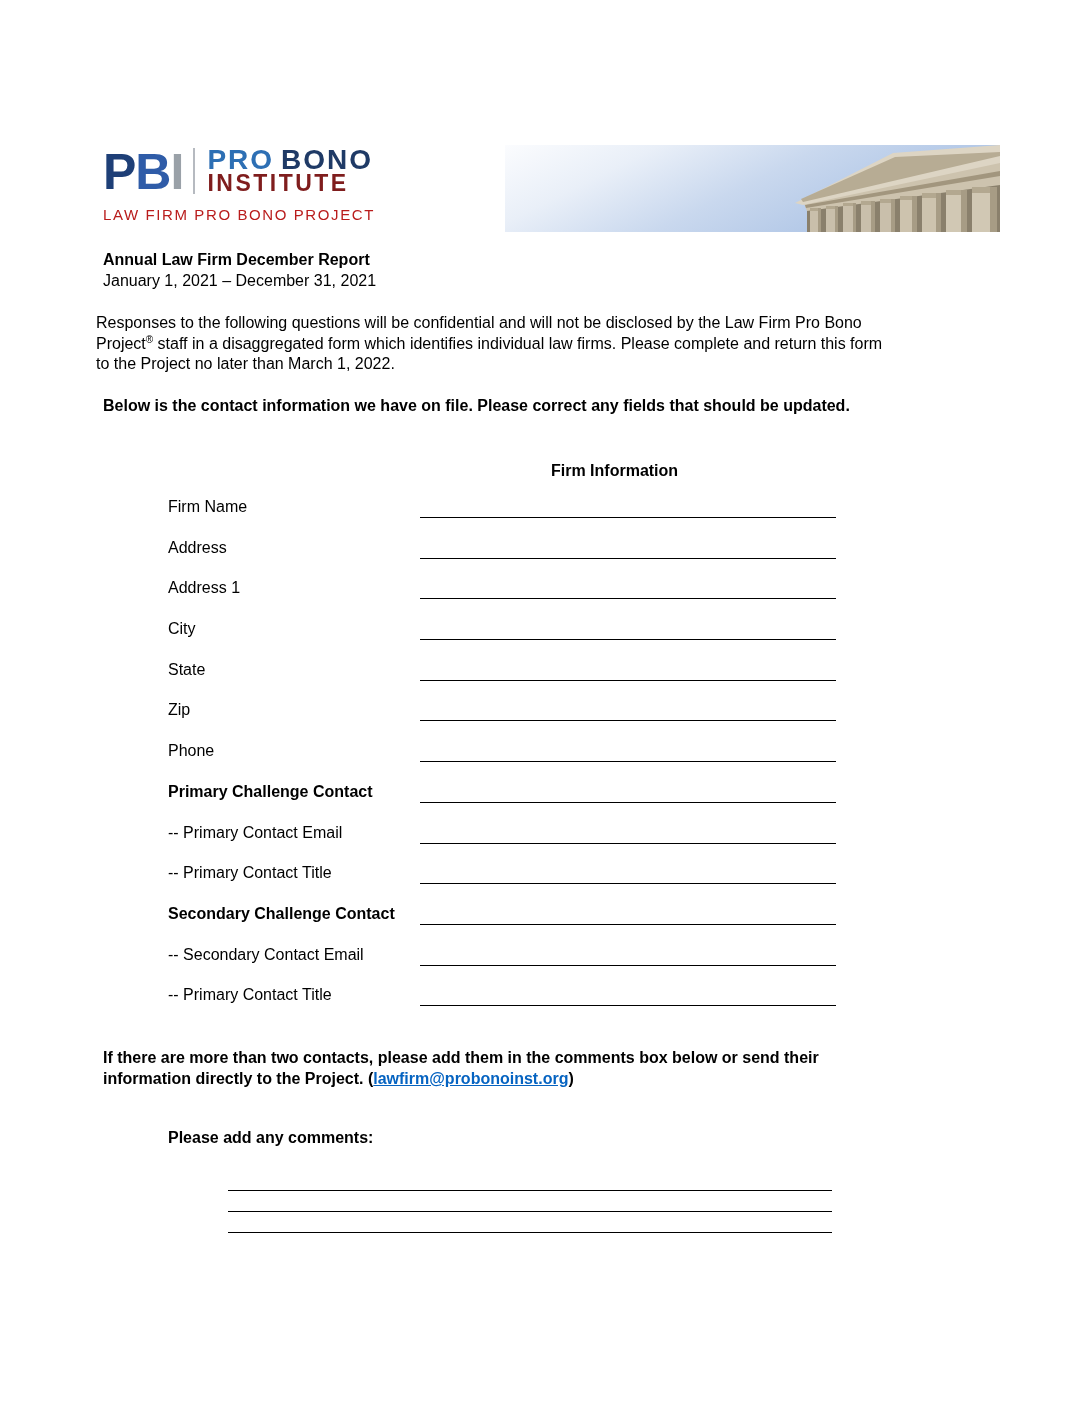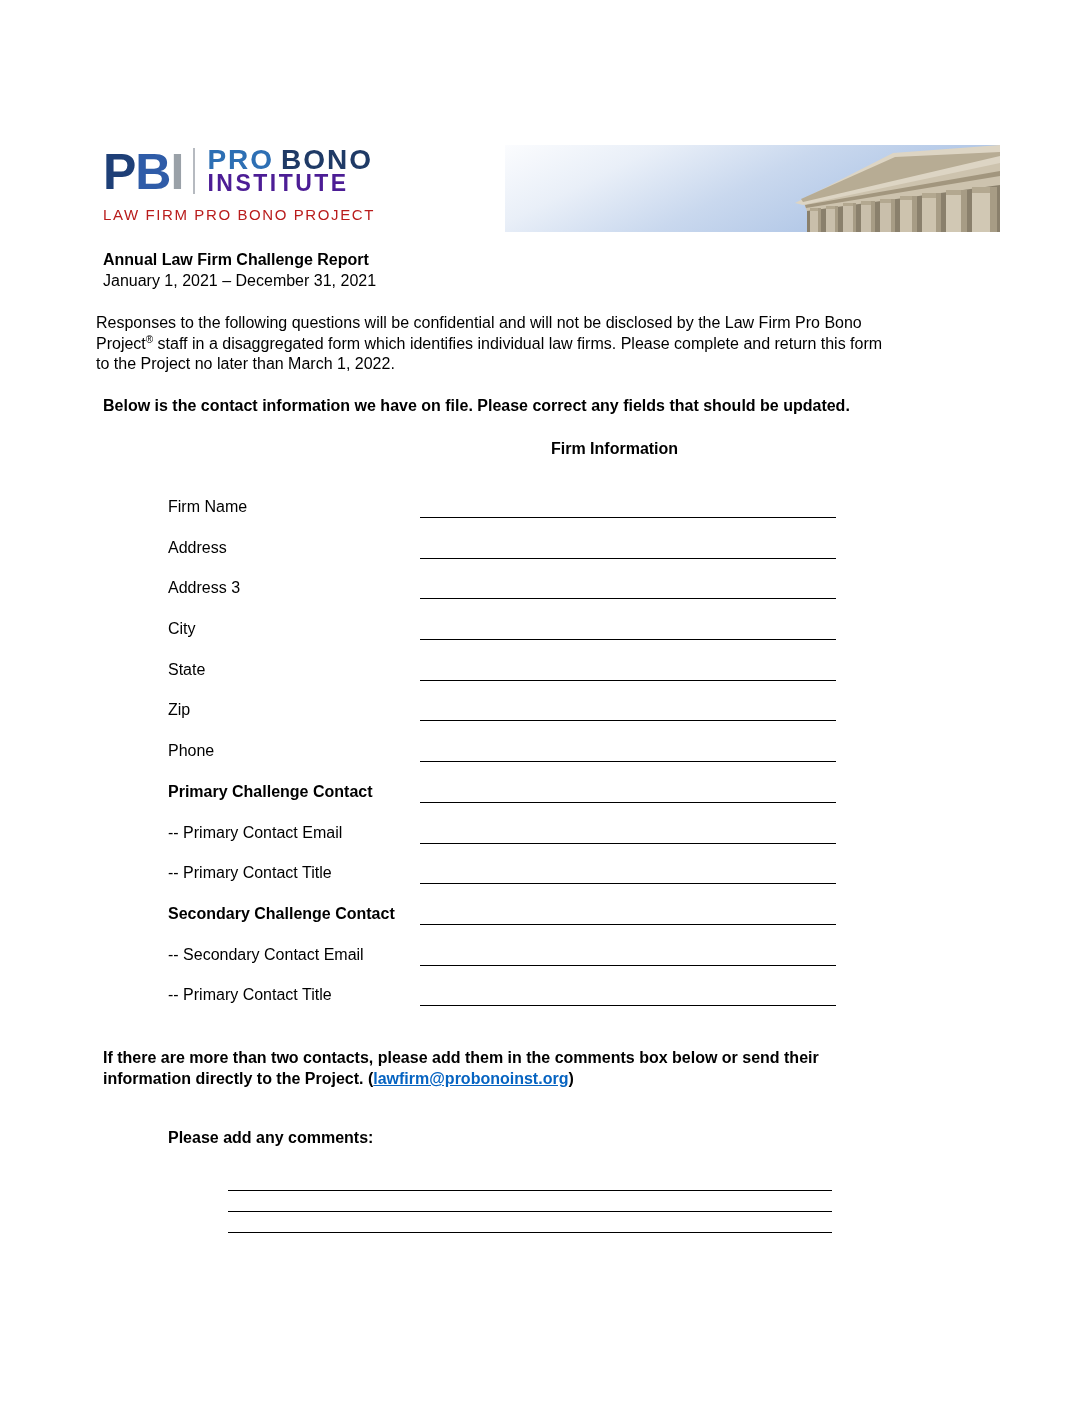--- a/index.html
+++ b/index.html
@@ -20,21 +20,21 @@
   .tagline{margin-top:12px; font-size:15px; letter-spacing:1.6px; white-space:nowrap;}
   
   .banner{position:absolute; left:505px; top:145px; width:495px; height:87px;}
   .banner svg{display:block;}
   
   .title-block{position:absolute; left:103px; top:249px; font-size:16px; line-height:21px;}
   .title-line1{font-weight:bold;}
   .intro{position:absolute; left:96px; top:313px; font-size:16px; line-height:20.5px;}
   .intro sup{font-size:10px; line-height:0;}
   .note{position:absolute; left:103px; top:397px; font-size:16px; font-weight:bold;}
-  .firm-heading{position:absolute; left:551px; top:440px; font-size:16px; font-weight:bold;}
+  .firm-heading{position:absolute; left:551px; top:462px; font-size:16px; font-weight:bold;}
   
   #form-rows{position:absolute; left:168px; top:496px; width:668px;}
   .form-row{position:relative; height:40.7px;}
   .field-label{position:absolute; left:0; top:2px; font-size:16px; white-space:nowrap;}
   .field-label.bold{font-weight:bold;}
   .field-line{position:absolute; left:252px; right:0; top:21px; height:0; border-top:1px solid #000;}
   
   .more-contacts{position:absolute; left:103px; top:1047px; width:830px; font-size:16px; font-weight:bold; line-height:21px;}
   .email-link{font-weight:bold; text-decoration:none;}
   .email-link .mail{text-decoration:underline;}
@@ -47,21 +47,21 @@
 <body>
 
 <div class="page">
 
   <div class="logo">
     <div class="logo-row">
       <div class="pbi"><span style="color: rgb(30, 63, 119);">P</span><span style="color: rgb(47, 92, 168);">B</span><span style="color: rgb(154, 161, 168);">I</span></div>
       <div class="logo-divider"></div>
       <div class="wordmark">
         <div class="wordmark-line1"><span style="color: rgb(45, 111, 180);">PRO</span><span class="bono-part" style="color: rgb(31, 58, 102);">BONO</span></div>
-        <div class="wordmark-line2" style="color: #4c1d95;">INSTITUTE</div>
+        <div class="wordmark-line2" style="color: #7f1d1d;">INSTITUTE</div>
       </div>
     </div>
     <div class="tagline" style="color: #b91c1c;">LAW FIRM PRO BONO PROJECT</div>
   </div>
 
   <div class="banner">
     <svg width="495" height="87" viewBox="0 0 495 87">
       <defs>
         <linearGradient id="skyGrad" x1="0" y1="0" x2="1" y2="0.35">
           <stop offset="0" stop-color="#fbfcfe"></stop>
@@ -106,21 +106,21 @@
           <rect x="441" y="45" width="21" height="5" fill="#b3a890"></rect>
           <rect x="456" y="45" width="6" height="42" fill="#a79c85"></rect>
         <rect x="467" y="42" width="25" height="45" fill="#d1c8b4"></rect>
           <rect x="467" y="42" width="25" height="6" fill="#b3a890"></rect>
           <rect x="485" y="42" width="7" height="45" fill="#a79c85"></rect>
       </g>
     </svg>
   </div>
 
   <div class="title-block">
-    <div class="title-line1">Annual Law Firm Challenge Report</div>
+    <div class="title-line1">Annual Law Firm December Report</div>
     <div>January 1, 2021 – December 31, 2021</div>
   </div>
 
   <div class="intro">
     <div>Responses to the following questions will be confidential and will not be disclosed by the Law Firm Pro Bono</div>
     <div><span>Project</span><sup>®</sup><span> staff in a disaggregated form which identifies individual law firms. Please complete and return this form</span></div>
     <div>to the Project no later than March 1, 2022.</div>
   </div>
 
   <div class="note">Below is the contact information we have on file. Please correct any fields that should be updated.</div>
@@ -129,21 +129,21 @@
   <div id="form-rows">
       <div class="form-row">
         <span class="field-label">Firm Name</span>
         <div class="field-line"></div>
       </div>
       <div class="form-row">
         <span class="field-label">Address</span>
         <div class="field-line"></div>
       </div>
       <div class="form-row">
-        <span class="field-label">Address 3</span>
+        <span class="field-label">Address 1</span>
         <div class="field-line"></div>
       </div>
       <div class="form-row">
         <span class="field-label">City</span>
         <div class="field-line"></div>
       </div>
       <div class="form-row">
         <span class="field-label">State</span>
         <div class="field-line"></div>
       </div>

